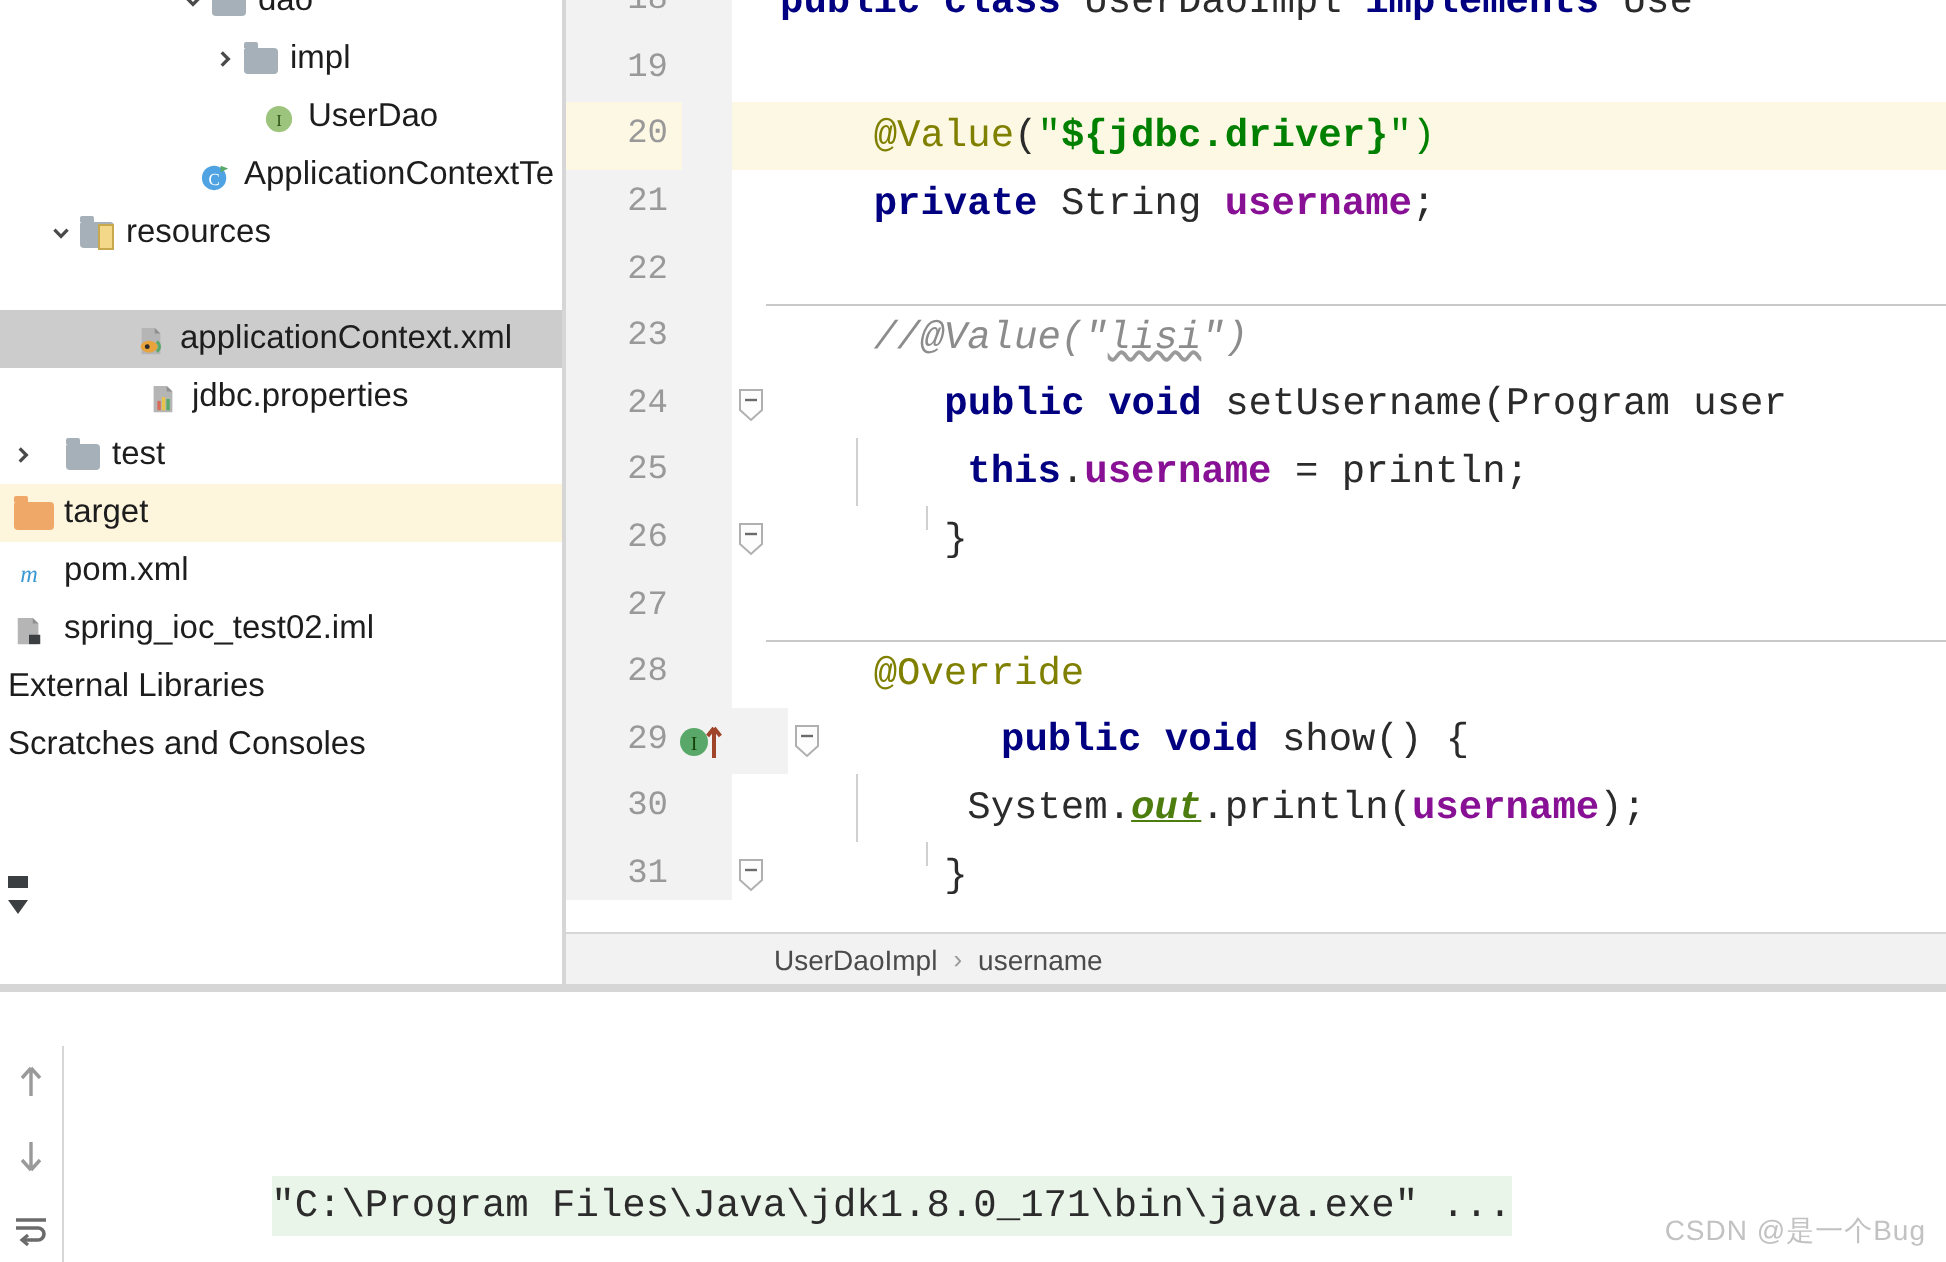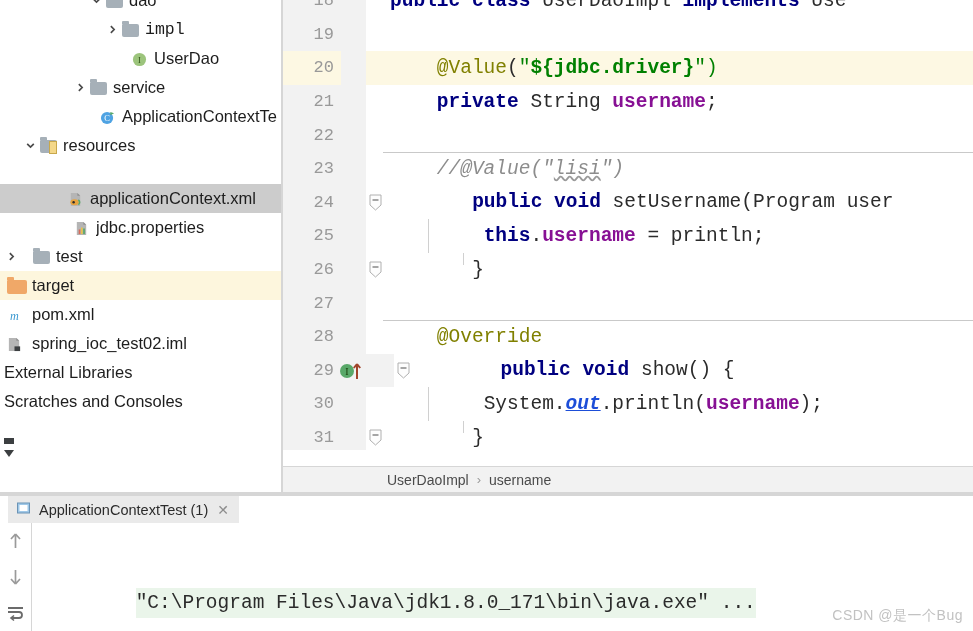--- a/index.html
+++ b/index.html
@@ -147,21 +147,21 @@
   }
   .indent-guide {
     position: absolute; width: 1px; background: #d0d0d0;
   }
   
   .kw   { color: #000080; font-weight: bold; }
   .anno { color: #808000; }
   .str  { color: #008000; }
   .strb { color: #008000; font-weight: bold; }
   .fld-id { color: #871094; font-weight: bold; }
-  .stat { color: #1d4ed8; font-weight: bold; font-style: italic; text-decoration: underline; }
+  .stat { color: #4d7c0f; font-weight: bold; font-style: italic; text-decoration: underline; }
   .cmt  { color: #8c8c8c; font-style: italic; }
   .typo { color: #2b2b2b; }
   .sq   { text-decoration: underline wavy #9a9a9a; text-decoration-skip-ink: none; }
 
   
   .breadcrumb {
     position: absolute; left: 0; right: 0; bottom: 0;
     height: 26px;
     background: #f2f2f2;
     border-top: 1px solid #d6d6d6;
@@ -248,21 +248,21 @@
           <svg width="11" height="11" viewBox="0 0 10 10">
               <path d="M2 3.5 L5 6.5 L8 3.5" stroke="#4a4a4a" stroke-width="1.5" fill="none"></path>
             </svg>
         </span>
         <span class="tree-icon">
             <span class="fld"></span>
           </span>
         <span class="tree-label">dao</span>
       </div>
 
-      <div class="tree-row" style="padding-left:104px;font-family:Liberation Mono, monospace;">
+      <div class="tree-row" style="padding-left:104px;">
         <span class="arrow">
           <svg width="11" height="11" viewBox="0 0 10 10">
               <path d="M3.5 2 L6.5 5 L3.5 8" stroke="#4a4a4a" stroke-width="1.5" fill="none"></path>
             </svg>
         </span>
         <span class="tree-icon">
             <span class="fld"></span>
           </span>
         <span class="tree-label">impl</span>
       </div>
@@ -270,31 +270,20 @@
       <div class="tree-row" style="padding-left:130px;">
         <span class="tree-icon">
           <svg class="gi" viewBox="0 0 16 16">
               <circle cx="8" cy="8" r="7" fill="#9cc47c"></circle>
               <text x="8" y="11.5" font-size="9" font-family="Liberation Serif, serif" fill="#2f5116" text-anchor="middle">I</text>
             </svg>
         </span>
         <span class="tree-label">UserDao</span>
       </div>
 
-      <div class="tree-row" style="padding-left:72px;">
-        <span class="arrow">
-          <svg width="11" height="11" viewBox="0 0 10 10">
-              <path d="M3.5 2 L6.5 5 L3.5 8" stroke="#4a4a4a" stroke-width="1.5" fill="none"></path>
-            </svg>
-        </span>
-        <span class="tree-icon">
-            <span class="fld"></span>
-          </span>
-        <span class="tree-label">service</span>
-      </div>
 
       <div class="tree-row" style="padding-left:98px;">
         <span class="tree-icon">
           <svg class="gi" viewBox="0 0 16 16">
               <circle cx="7.5" cy="8.5" r="6.5" fill="#4fa3e3"></circle>
               <text x="7.5" y="12" font-size="9" font-family="Liberation Serif, serif" fill="#ffffff" text-anchor="middle">C</text>
               <path d="M11 2 L15 3.5 L11 5.5 Z" fill="#59a869"></path>
             </svg>
         </span>
         <span class="tree-label">ApplicationContextTe</span>
@@ -546,32 +535,20 @@
         <span class="bc-sep">›</span>
         <span>username</span>
       </div>
     </div>
   </div>
 
   <div class="h-div"></div>
 
   <div class="console-region">
 
-    <div class="console-tabbar">
-      <div class="console-tab">
-        <span>
-          <svg width="16" height="16" viewBox="0 0 16 16">
-              <rect x="1.5" y="3" width="12" height="10" fill="#9fc8e8" stroke="#6b93b5"></rect>
-              <rect x="3.5" y="5" width="8" height="6" fill="#ffffff"></rect>
-            </svg>
-        </span>
-        <span>ApplicationContextTest (1)</span>
-        <span class="tab-close">✕</span>
-      </div>
-    </div>
 
     <div class="console-toolbar">
       <span>
         <svg width="17" height="19" viewBox="0 0 17 19">
             <path d="M8.5 17 V3 M8.5 3 l-4.5 5 M8.5 3 l4.5 5" stroke="#9a9a9a" stroke-width="1.7" fill="none"></path>
           </svg>
       </span>
       <span>
         <svg width="17" height="19" viewBox="0 0 17 19">
             <path d="M8.5 2 V16 M8.5 16 l-4.5 -5 M8.5 16 l4.5 -5" stroke="#9a9a9a" stroke-width="1.7" fill="none"></path>

